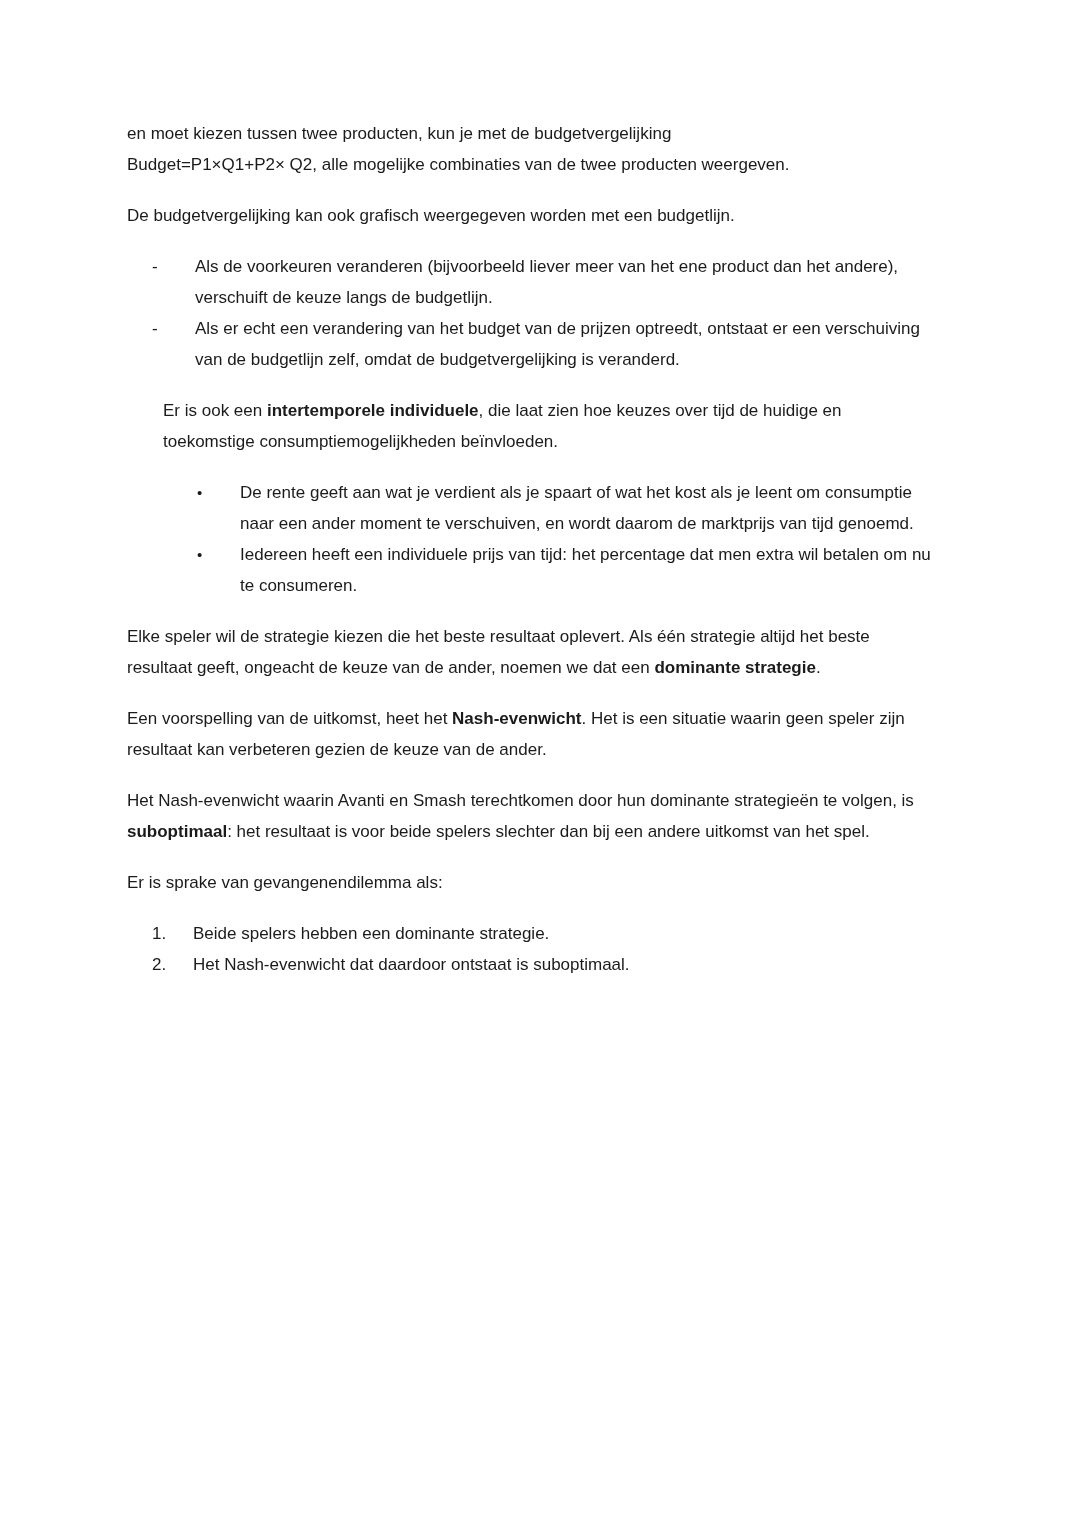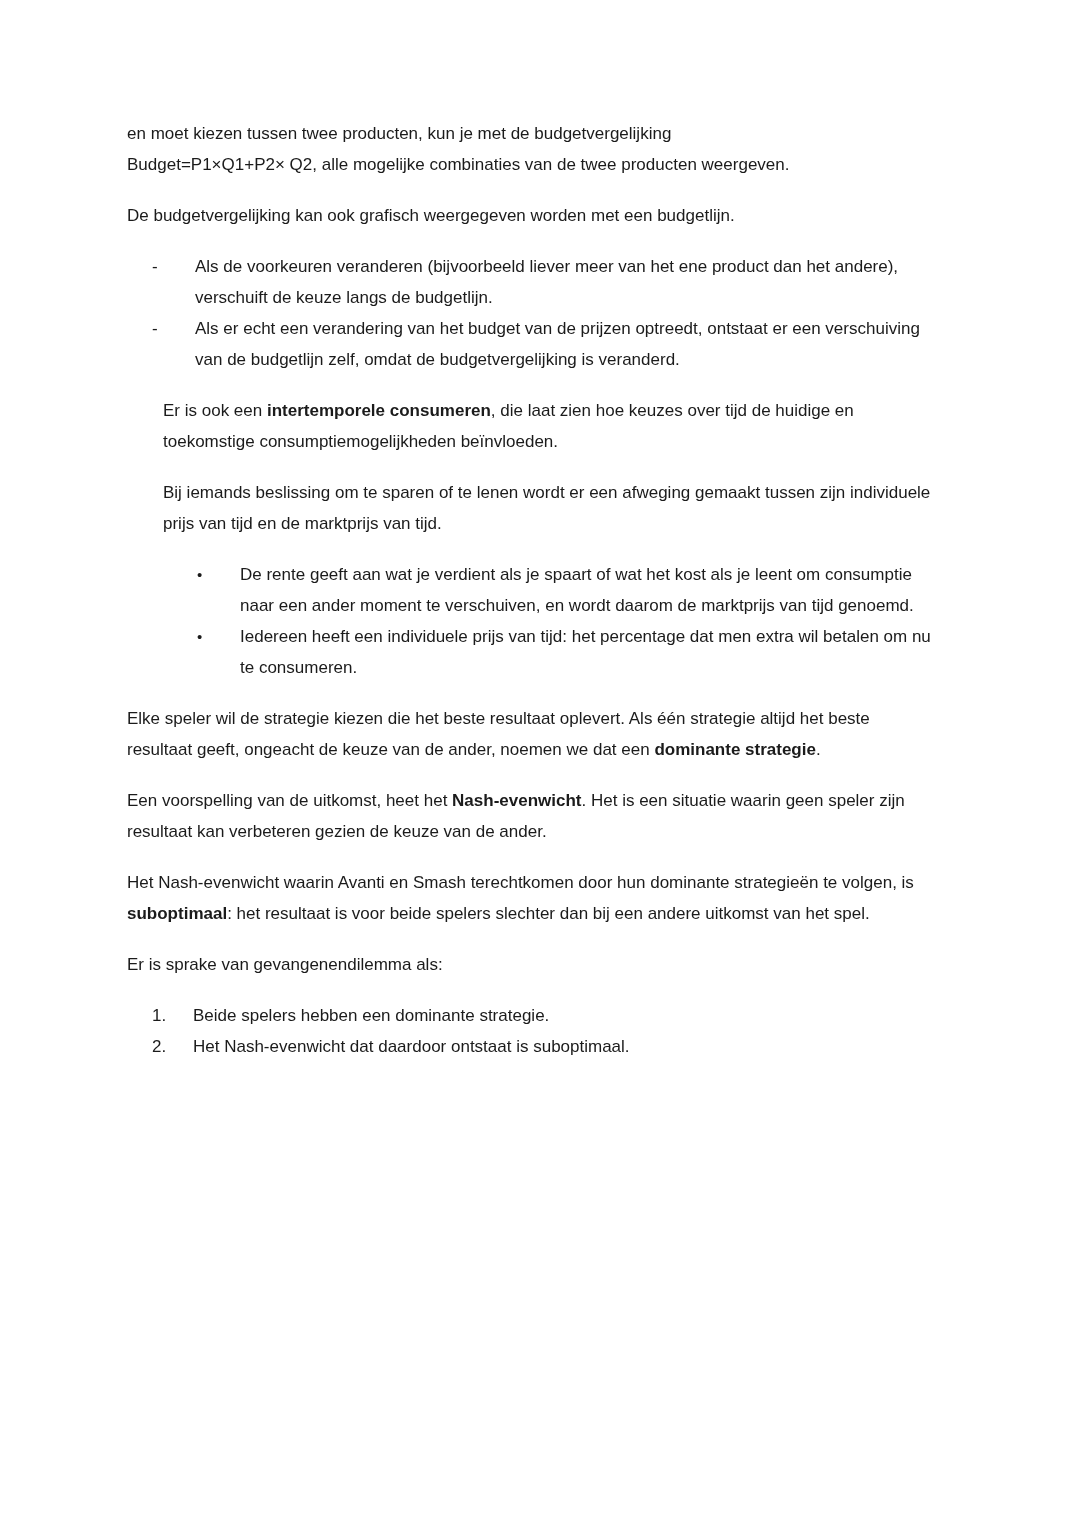--- a/index.html
+++ b/index.html
@@ -57,22 +57,21 @@
         <span class="marker">-</span>
         <span class="item-text"><span>Als de voorkeuren veranderen (bijvoorbeeld liever meer van het ene product dan het andere), verschuift de keuze langs de budgetlijn.</span></span>
       </li>
       <li class="item">
         <span class="marker">-</span>
         <span class="item-text"><span>Als er echt een verandering van het budget van de prijzen optreedt, ontstaat er een verschuiving van de budgetlijn zelf, omdat de budgetvergelijking is veranderd.</span></span>
       </li>
     </ul>
 
     <div class="indent">
-      <p class="para"><span>Er is ook een </span><span class="seg-b">intertemporele consumeren</span><span>, die laat zien hoe keuzes over tijd de huidige en toekomstige consumptiemogelijkheden beïnvloeden.</span></p>
-      <p class="para"><span>Bij iemands beslissing om te sparen of te lenen wordt er een afweging gemaakt tussen zijn individuele prijs van tijd en de marktprijs van tijd.</span></p>
+      <p class="para"><span>Er is ook een </span><span class="seg-b">intertemporele individuele</span><span>, die laat zien hoe keuzes over tijd de huidige en toekomstige consumptiemogelijkheden beïnvloeden.</span></p>
 
       <ul class="bullet-list">
         <li class="item">
           <span class="marker bullet">•</span>
           <span class="item-text"><span>De rente geeft aan wat je verdient als je spaart of wat het kost als je leent om consumptie naar een ander moment te verschuiven, en wordt daarom de marktprijs van tijd genoemd.</span></span>
         </li>
         <li class="item">
           <span class="marker bullet">•</span>
           <span class="item-text"><span>Iedereen heeft een individuele prijs van tijd: het percentage dat men extra wil betalen om nu te consumeren.</span></span>
         </li>

